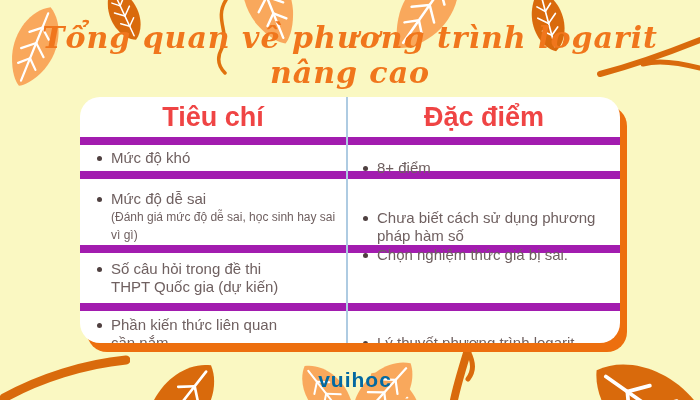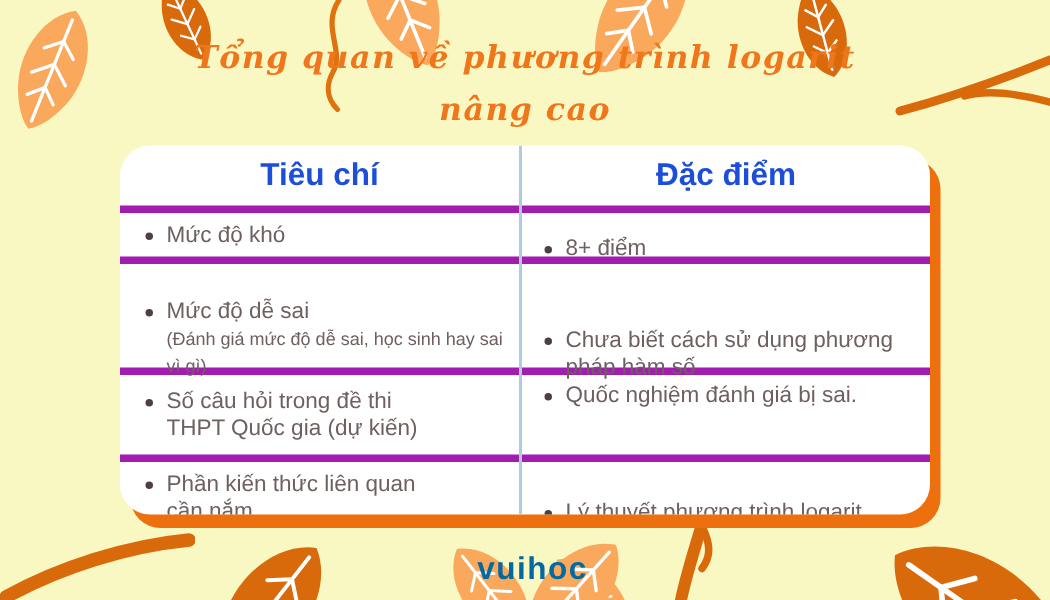--- a/index.html
+++ b/index.html
@@ -7,41 +7,41 @@
     position:relative;width:700px;height:400px;overflow:hidden;
     background:#FAF8C2;font-family:"Liberation Sans",sans-serif;
   }
   
   .dec{position:absolute;z-index:1;pointer-events:none;}
   
   .title{
     position:absolute;z-index:3;top:20px;left:0;width:100%;margin:0;
     text-align:center;color:#F0761C;
     font-family:"DejaVu Serif",serif;font-style:italic;font-weight:bold;
-    font-size:21px;line-height:35px;letter-spacing:1px;
+    font-size:30px;line-height:35px;letter-spacing:1px;
   }
   
   .card{
     position:absolute;z-index:2;left:80px;top:97px;width:540px;height:246px;
     background:#FFFFFF;border-radius:20px;box-shadow:7px 9px 0 #ED6F0E;
     overflow:hidden;box-sizing:border-box;
   }
   .vdivider{position:absolute;left:266px;top:0;bottom:0;width:2px;background:#AECBE2;}
   .thead{display:flex;height:40px;}
   .th{
     display:flex;align-items:center;justify-content:center;
-    color:#1d4ed8;font-weight:bold;font-size:21px;
+    color:#ef4444;font-weight:bold;font-size:27px;
   }
   .th.l{width:266px;} .th.r{flex:1;margin-left:2px;}
-  .trow{display:flex;border-top:5px solid #a21caf;box-sizing:border-box;}
+  .trow{display:flex;border-top:8px solid #a21caf;box-sizing:border-box;}
   .cell{box-sizing:border-box;display:flex;flex-direction:column;justify-content:center;}
   .cell.l{width:266px;padding:4px 10px 4px 14px;}
   .cell.r{flex:1;margin-left:2px;padding:4px 10px 4px 12px;margin-top:19px;}
   .r1{height:34px;} .r2{height:74px;} .r3{height:58px;} .r4{height:53px;}
-  .r2 .cell{justify-content:flex-start;padding-top:23px;}
+  .r2 .cell{justify-content:flex-start;padding-top:11px;}
   ul.blist{list-style:none;margin:0;padding:0;}
   ul.blist li{
     position:relative;padding-left:17px;color:#6F6060;font-size:15px;line-height:18px;
     max-width:228px;
   }
   ul.blist li + li{margin-top:1px;}
   ul.blist li::before{
     content:"";position:absolute;left:3px;top:7px;width:5px;height:5px;
     border-radius:50%;background:#4F4040;
   }
@@ -144,21 +144,21 @@
 
     <div class="trow r2">
       <div class="cell l">
         <ul class="blist">
             <li><span>Mức độ dễ sai</span><div class="note">(Đánh giá mức độ dễ sai, học sinh hay sai vì gì)</div></li>
           </ul>
       </div>
       <div class="cell r">
         <ul class="blist">
           <li>Chưa biết cách sử dụng phương pháp hàm số</li>
-          <li>Quốc nghiệm đánh giá bị sai.</li>
+          <li>Chọn nghiệm thức giá bị sai.</li>
         </ul>
       </div>
     </div>
 
     <div class="trow r3">
       <div class="cell l">
         <ul class="blist">
             <li style="max-width:186px"><span>Số câu hỏi trong đề thi THPT Quốc gia (dự kiến)</span></li>
           </ul>
       </div>

